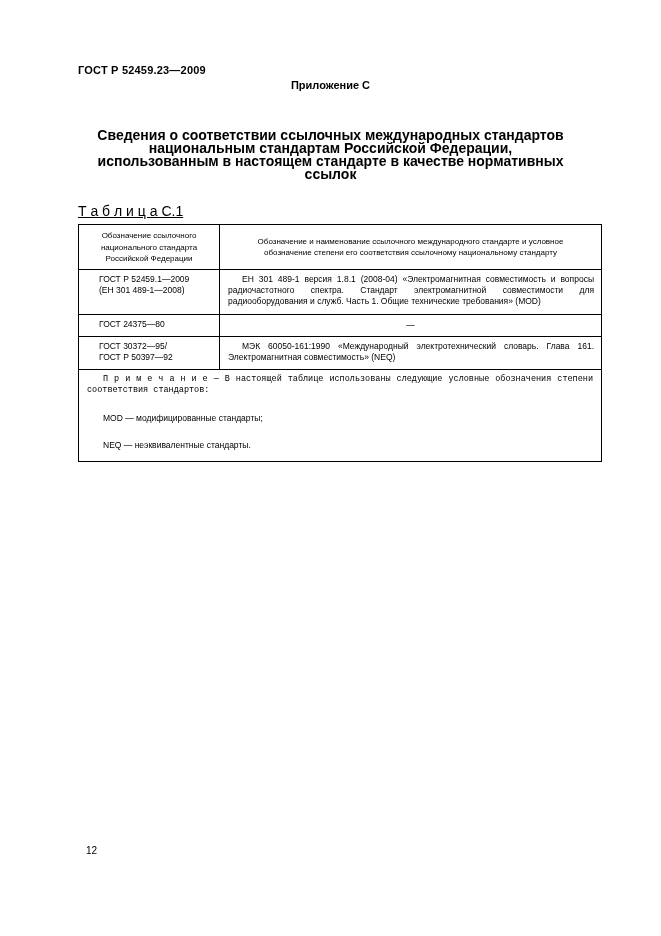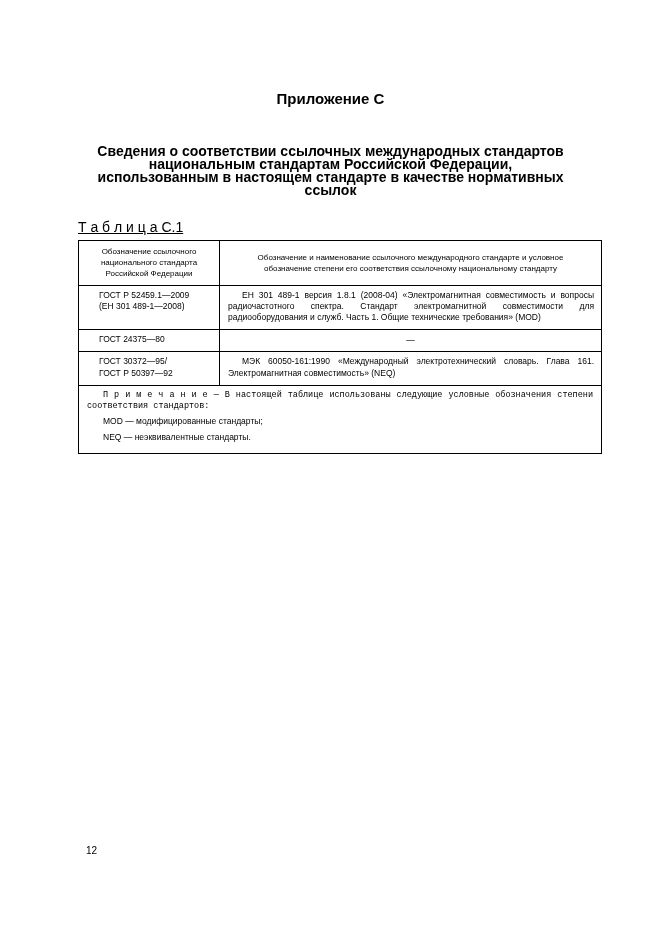--- a/index.html
+++ b/index.html
@@ -18,23 +18,23 @@
     padding: 64px 78px 0 78px;
     background: #ffffff;
     overflow: hidden;
   }
   .doc-number {
     font-size: 11px;
     font-weight: bold;
     letter-spacing: 0.2px;
   }
   .appendix {
-    margin-top: 24px;
+    margin-top: 2px;
     text-align: center;
-    font-size: 15px;
+    font-size: 11px;
     font-weight: bold;
     line-height: 1.4;
   }
   .title {
     margin-top: 36px;
     text-align: center;
     font-size: 14px;
     font-weight: bold;
     line-height: 13px;
     white-space: pre-line;
@@ -89,34 +89,35 @@
     padding: 4px 8px 10px 8px;
   }
   .note-lead {
     margin: 0;
     text-indent: 16px;
     text-align: justify;
     font-family: Liberation Mono, monospace;
   }
   .note-item {
     padding-left: 16px;
-    margin-top: 4px;
+    margin-top: 16px;
   }
   .page-number {
     position: absolute;
     left: 86px;
     top: 845px;
     font-size: 10px;
   }
 </style>
 </head>
 <body>
 
 <div class="page">
 
+  <div class="doc-number">ГОСТ Р 52459.23—2009</div>
 
   <div class="appendix">
     <div>Приложение С</div>
   </div>
 
   <div class="title">Сведения о соответствии ссылочных международных стандартов
 национальным стандартам Российской Федерации,
 использованным в настоящем стандарте в качестве нормативных ссылок</div>
 
   <div class="table-caption">Т а б л и ц а   С.1</div>

